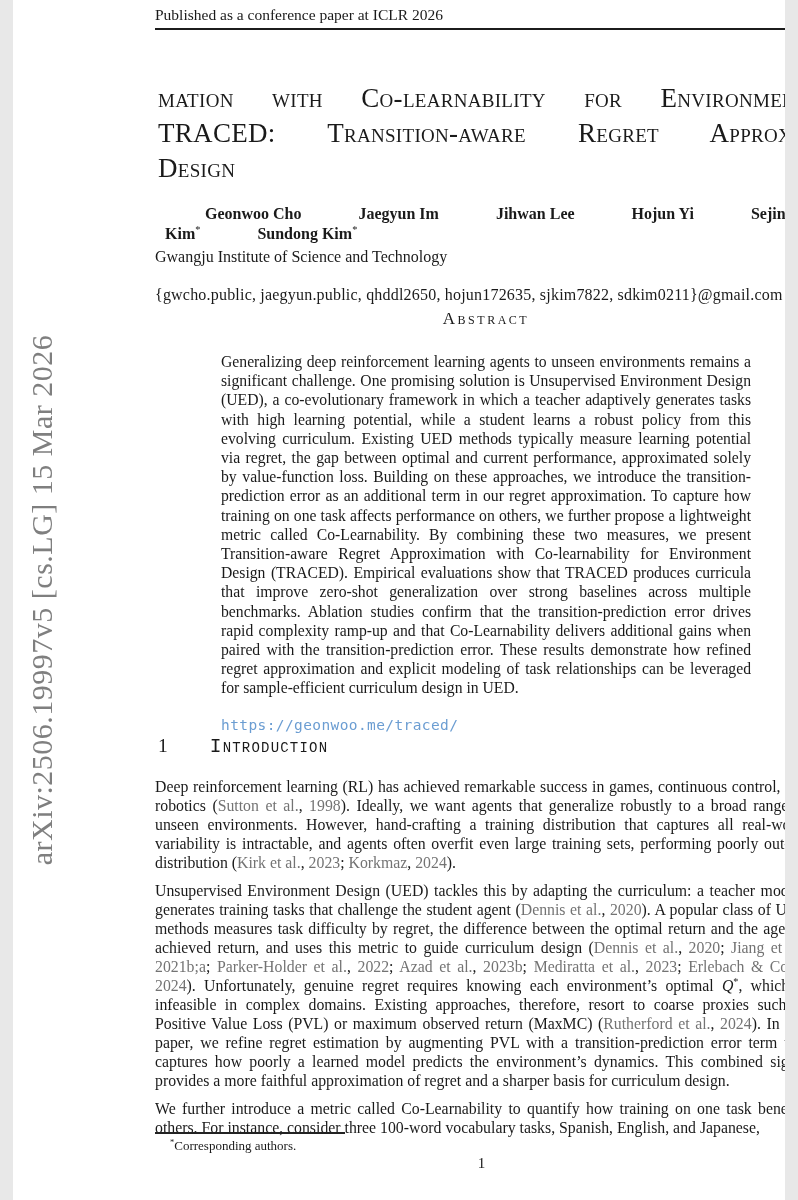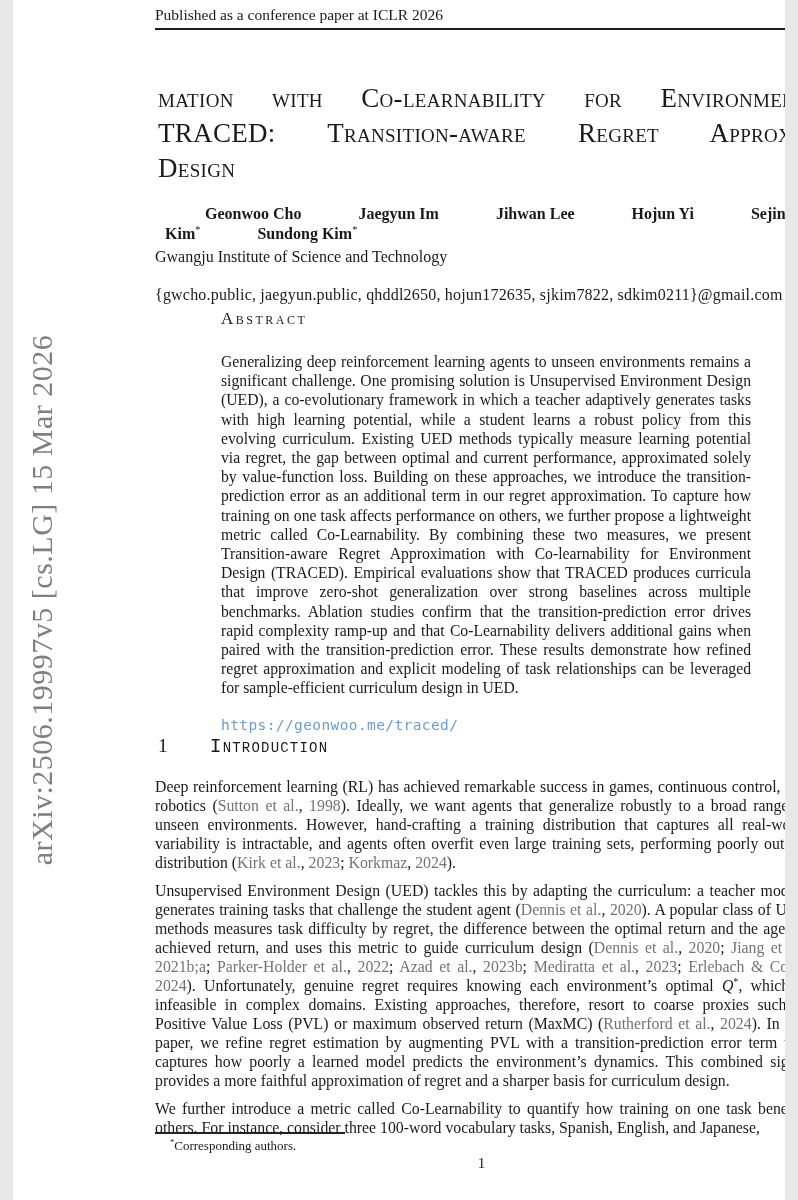--- a/index.html
+++ b/index.html
@@ -21,21 +21,21 @@
   .title-line{text-align:justify;text-align-last:justify;}
   .title-line-last{text-align-last:left;}
 
   .authors{position:absolute;top:204px;left:142px;width:653px;font-size:16px;line-height:20px;}
   .author-row{padding-left:10px;}
   .seg-name{font-weight:bold;margin-left:40px;}
   .seg-gap{display:inline-block;width:17px;}
   .affiliation{margin-top:3px;}
   .emails{margin-top:18px;letter-spacing:0.2px;}
 
-  .abstract-heading{position:absolute;top:309px;left:208px;width:530px;text-align:left;
+  .abstract-heading{position:absolute;top:309px;left:208px;width:530px;text-align:center;
     font-variant:small-caps;font-size:17px;letter-spacing:2.5px;}
   .abstract-body{position:absolute;top:352px;left:208px;width:530px;
     font-size:15.7px;line-height:19.2px;text-align:justify;}
   .abstract-link-row{margin-top:17px;}
   .abstract-link{font-family:"DejaVu Sans Mono","Liberation Mono",monospace;
     font-size:14.5px;color:#6b9dd2;text-decoration:none;letter-spacing:0.4px;}
 
   .section-heading{position:absolute;top:735px;left:145px;font-size:19.5px;}
   .sec-title{margin-left:42px;font-variant:small-caps;letter-spacing:1.2px;font-family:Liberation Mono, monospace;}
 

